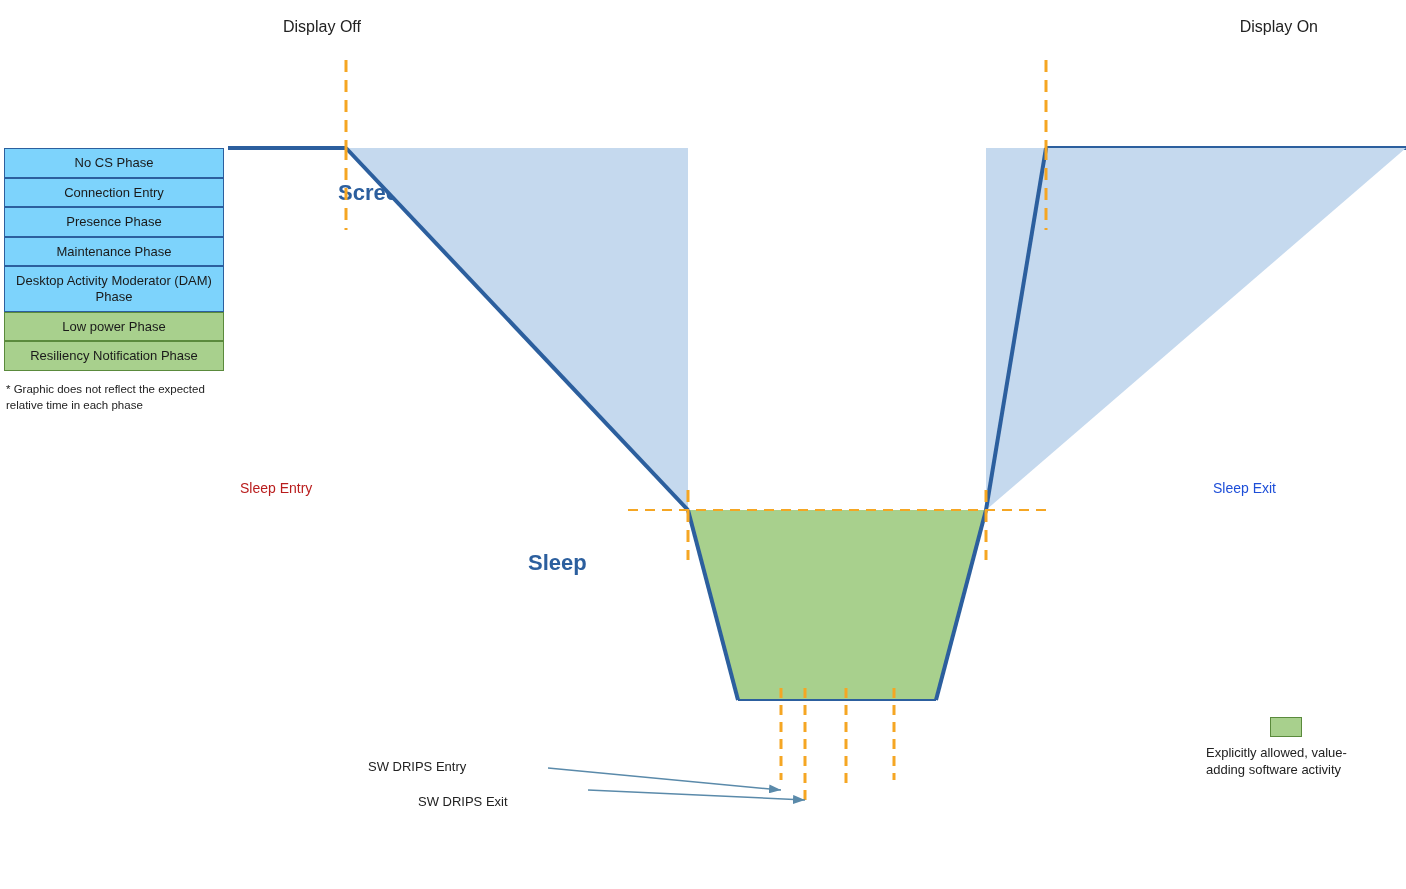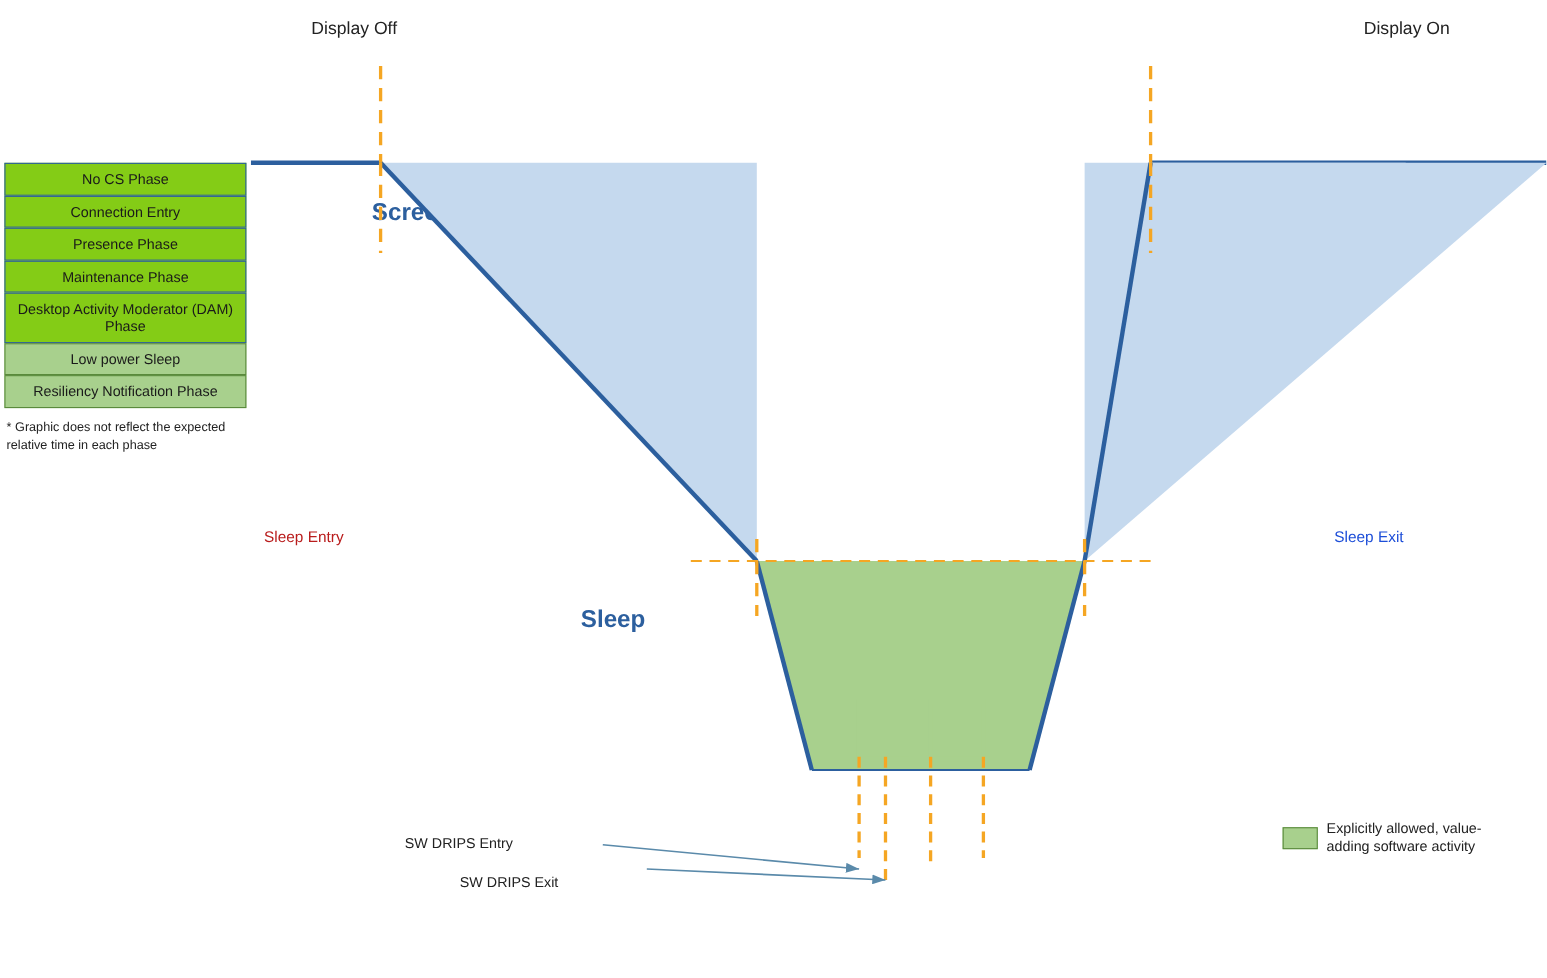--- a/index.html
+++ b/index.html
@@ -27,21 +27,21 @@
       display: flex;
       flex-direction: column;
       padding-top: 148px;
       padding-left: 4px;
       padding-right: 4px;
       gap: 2px;
     }
 
     .phase-box {
       border: 1px solid #2c5f9e;
-      background: #84cc16;
+      background: #7dd3fc;
       color: #1a1a1a;
       text-align: center;
       font-size: 13px;
       padding: 6px 4px;
       line-height: 1.2;
     }
 
     .phase-box.green {
       background: #a8d08d;
       border-color: #5a8a3c;
@@ -135,20 +135,21 @@
       color: #222;
     }
 
     .legend-box {
       position: absolute;
       bottom: 110px;
       right: 40px;
       display: flex;
       align-items: center;
       gap: 8px;
+      flex-direction: column;
     }
 
     .legend-color {
       width: 32px;
       height: 20px;
       background: #a8d08d;
       border: 1px solid #5a8a3c;
     }
 
     .legend-text {
@@ -163,21 +164,21 @@
 
 <div class="page-container">
 
   <div class="left-panel">
     <div id="phase-boxes">
         <div class="phase-box">No CS Phase</div>
         <div class="phase-box">Connection Entry</div>
         <div class="phase-box">Presence Phase</div>
         <div class="phase-box">Maintenance Phase</div>
         <div class="phase-box">Desktop Activity Moderator (DAM) Phase</div>
-        <div class="phase-box green">Low power Sleep</div>
+        <div class="phase-box green">Low power Phase</div>
         <div class="phase-box green">Resiliency Notification Phase</div>
       </div>
     <p class="footnote">* Graphic does not reflect the expected relative time in each phase</p>
   </div>
 
   <div class="diagram-area">
 
     <span class="label-display-off">Display Off</span>
     <span class="label-display-on">Display On</span>
     <span class="label-screen-off">Screen Off</span>

